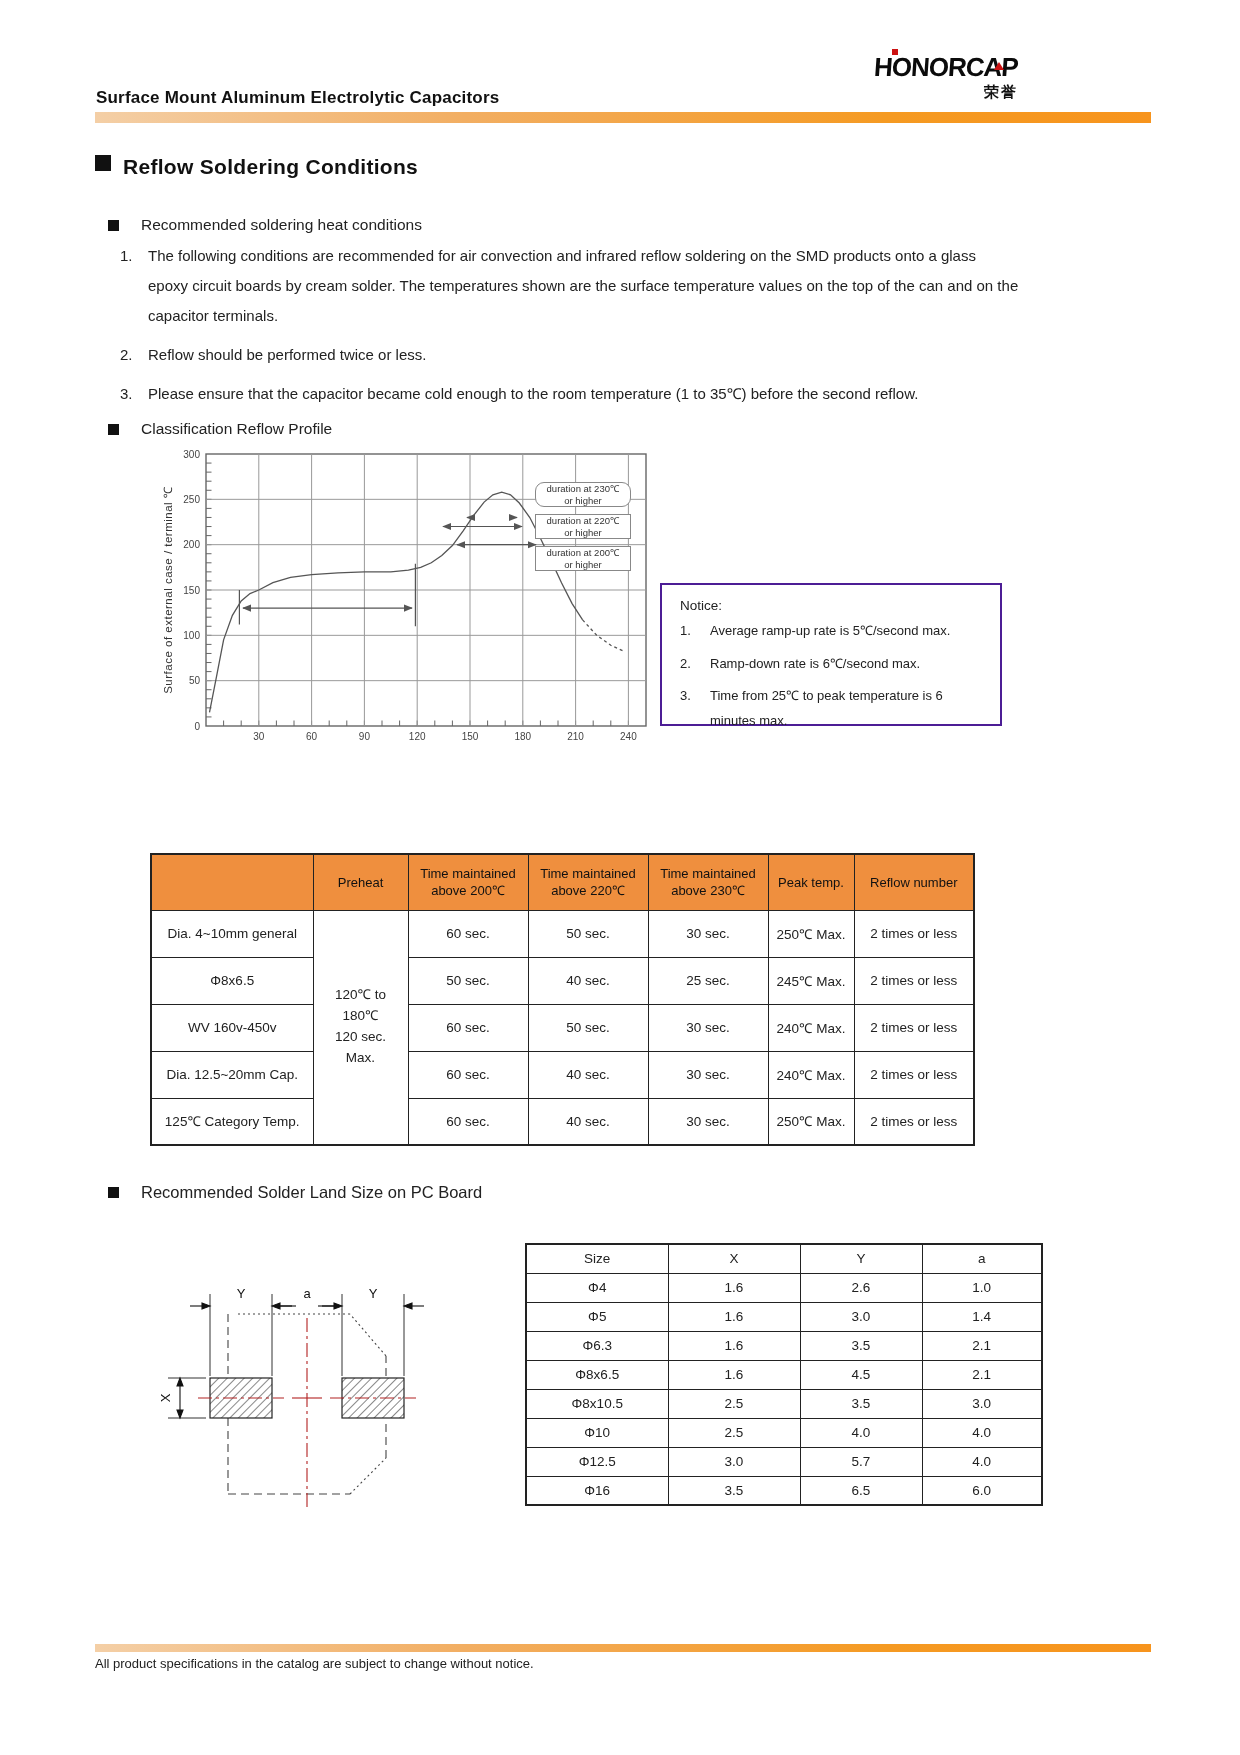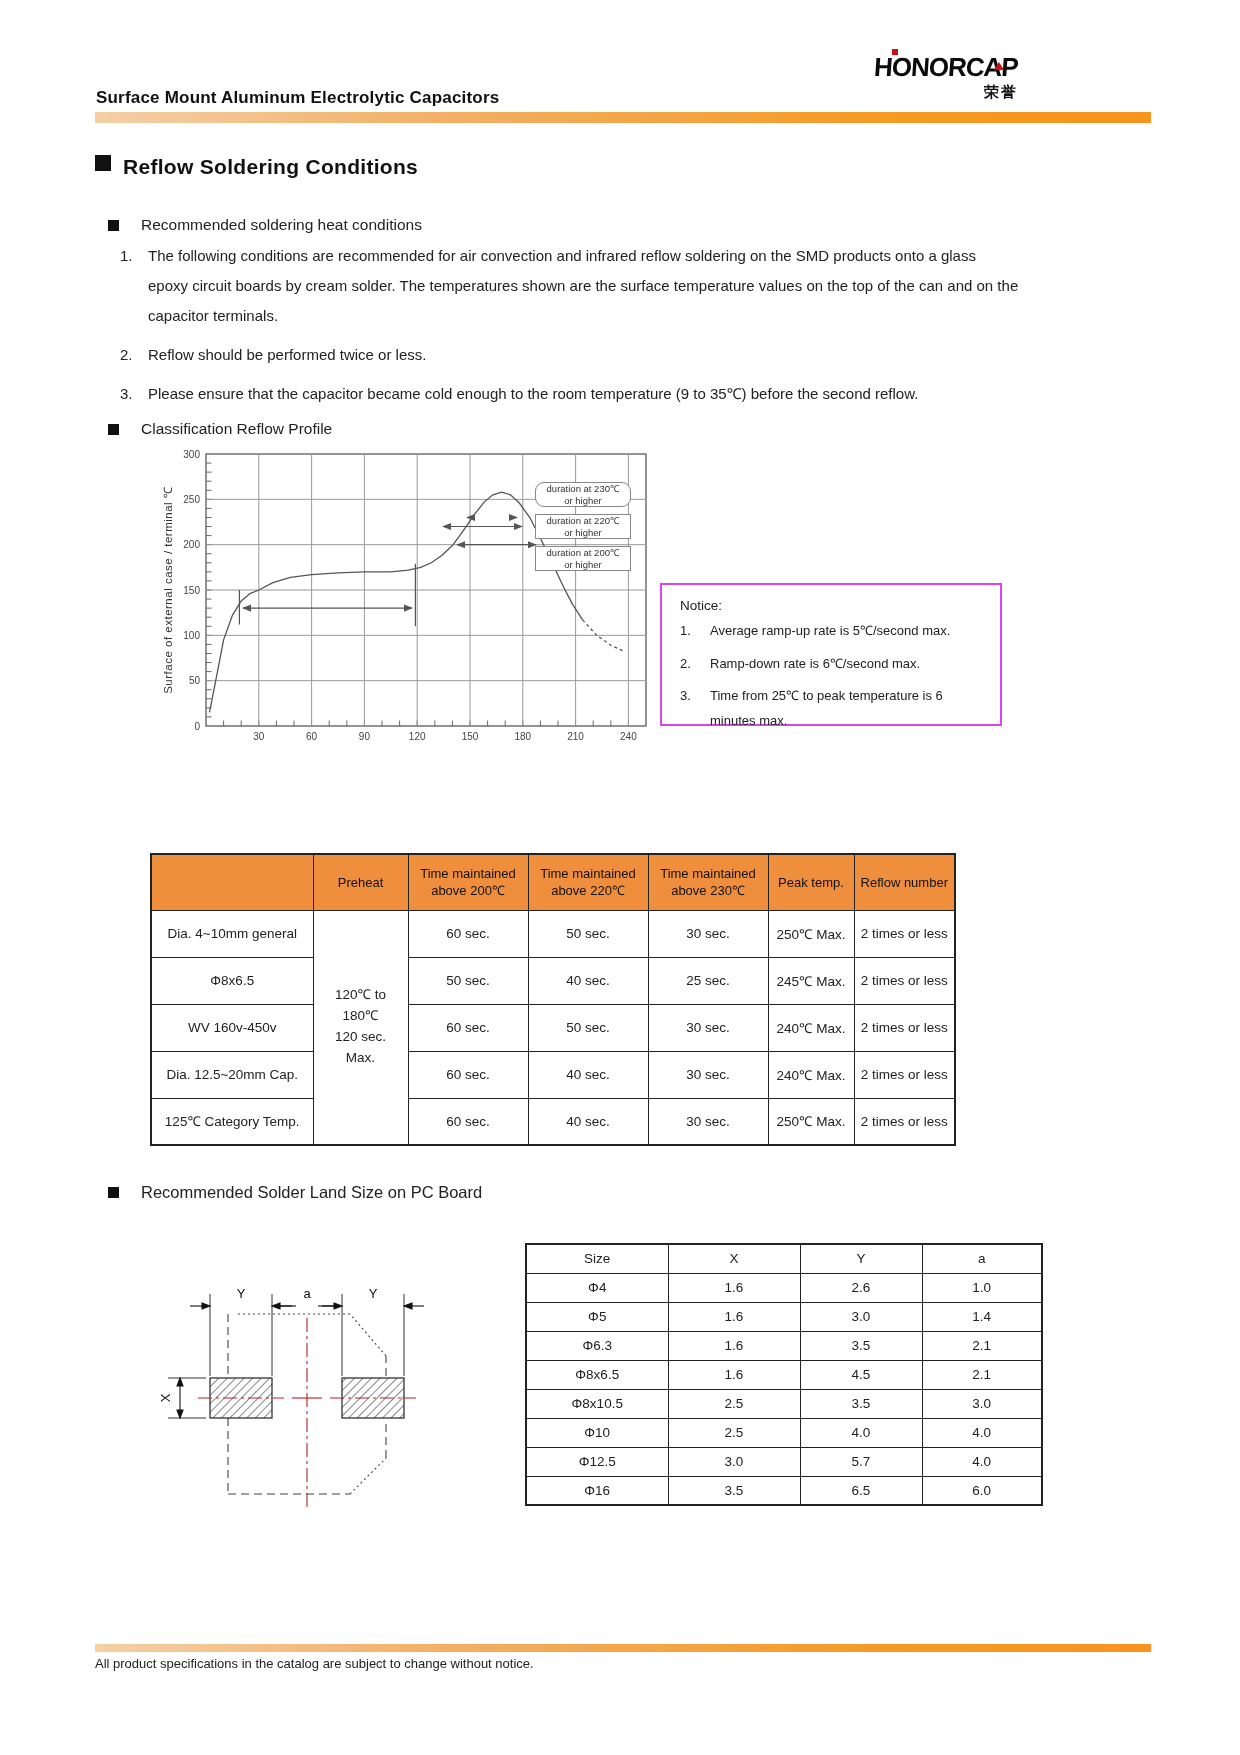--- a/index.html
+++ b/index.html
@@ -31,35 +31,35 @@
   .num-item .num { width:28px; font-size:15px; color:#222; line-height:30px; flex:none; }
   .num-item .txt { font-size:15px; color:#222; line-height:30px; width:872px; }
 
   
   .chart { position:absolute; left:160px; top:448px; width:510px; height:302px; }
   .chart svg { position:absolute; left:0; top:0; }
   .ylabel { position:absolute; left:-129px; top:135px; width:272px; height:14px; transform:rotate(-90deg); text-align:center; font-size:11.5px; color:#333; letter-spacing:0.5px; }
   .dur-box { position:absolute; width:96px; height:25px; background:#fff; border:1px solid #888; font-size:9.5px; line-height:1.2; color:#333; text-align:center; display:flex; align-items:center; justify-content:center; white-space:pre-line; }
 
   
-  .notice { position:absolute; left:660px; top:583px; width:342px; height:143px; border:2px solid #d946ef; background:#fff; padding:13px 10px 0 18px; }
+  .notice { position:absolute; left:660px; top:583px; width:342px; height:143px; border:2px solid #4c1d95; background:#fff; padding:13px 10px 0 18px; }
   .notice-title { font-size:13.5px; color:#222; margin-bottom:10px; }
   .notice-item { display:flex; font-size:13px; color:#222; line-height:16px; margin-bottom:12px; }
   .notice-item .num { width:30px; flex:none; }
   .notice-item .txt { flex:1; line-height:1.9; margin-top:-4px; }
 
   
   .reflow-wrap { position:absolute; left:150px; top:853px; }
   table { border-collapse:collapse; }
   .reflow-table { border:2px solid #222; }
   .reflow-table th, .reflow-table td { border:1px solid #222; text-align:center; vertical-align:middle; font-weight:normal; }
   .reflow-table th { background:#ef8f3e; font-size:13px; color:#111; height:56px; padding:2px 6px; }
   .reflow-table td { font-size:13.5px; color:#222; height:47px; padding:8px 6px; background:#fff; }
   .col-name { width:162px; } .col-preheat { width:95px; } .col-time { width:120px; }
-  .col-peak { width:86px; } .col-reflow { width:101px; }
+  .col-peak { width:86px; } .col-reflow { width:120px; }
   .preheat-cell { white-space:pre-line; line-height:1.55; }
 
   
   .diagram { position:absolute; left:150px; top:1268px; }
   .solder-wrap { position:absolute; left:525px; top:1243px; }
   .solder-table { border:2px solid #222;padding-left:36px; }
   .solder-table th, .solder-table td { border:1px solid #222; text-align:center; vertical-align:middle; font-weight:normal; background:#fff; font-size:13.5px; color:#222; height:29px; }
   .s-col0 { width:142px; } .s-col1 { width:132px; } .s-col2 { width:122px; } .s-col3 { width:120px; }
 
   
@@ -93,21 +93,21 @@
     <div class="num-item">
       <div class="num">1.</div>
       <div class="txt">The following conditions are recommended for air convection and infrared reflow soldering on the SMD products onto a glass epoxy circuit boards by cream solder. The temperatures shown are the surface temperature values on the top of the can and on the capacitor terminals.</div>
     </div>
     <div class="num-item">
       <div class="num">2.</div>
       <div class="txt">Reflow should be performed twice or less.</div>
     </div>
     <div class="num-item">
       <div class="num">3.</div>
-      <div class="txt">Please ensure that the capacitor became cold enough to the room temperature (9 to 35℃) before the second reflow.</div>
+      <div class="txt">Please ensure that the capacitor became cold enough to the room temperature (1 to 35℃) before the second reflow.</div>
     </div>
   </div>
 
   <div class="h2-row" style="left:108px; top:420px;">
     <div class="h2-square"></div>
     <div class="h2-text">Classification Reflow Profile</div>
   </div>
 
   <div class="chart">
     <div class="ylabel">Surface of external case / terminal ℃</div>

